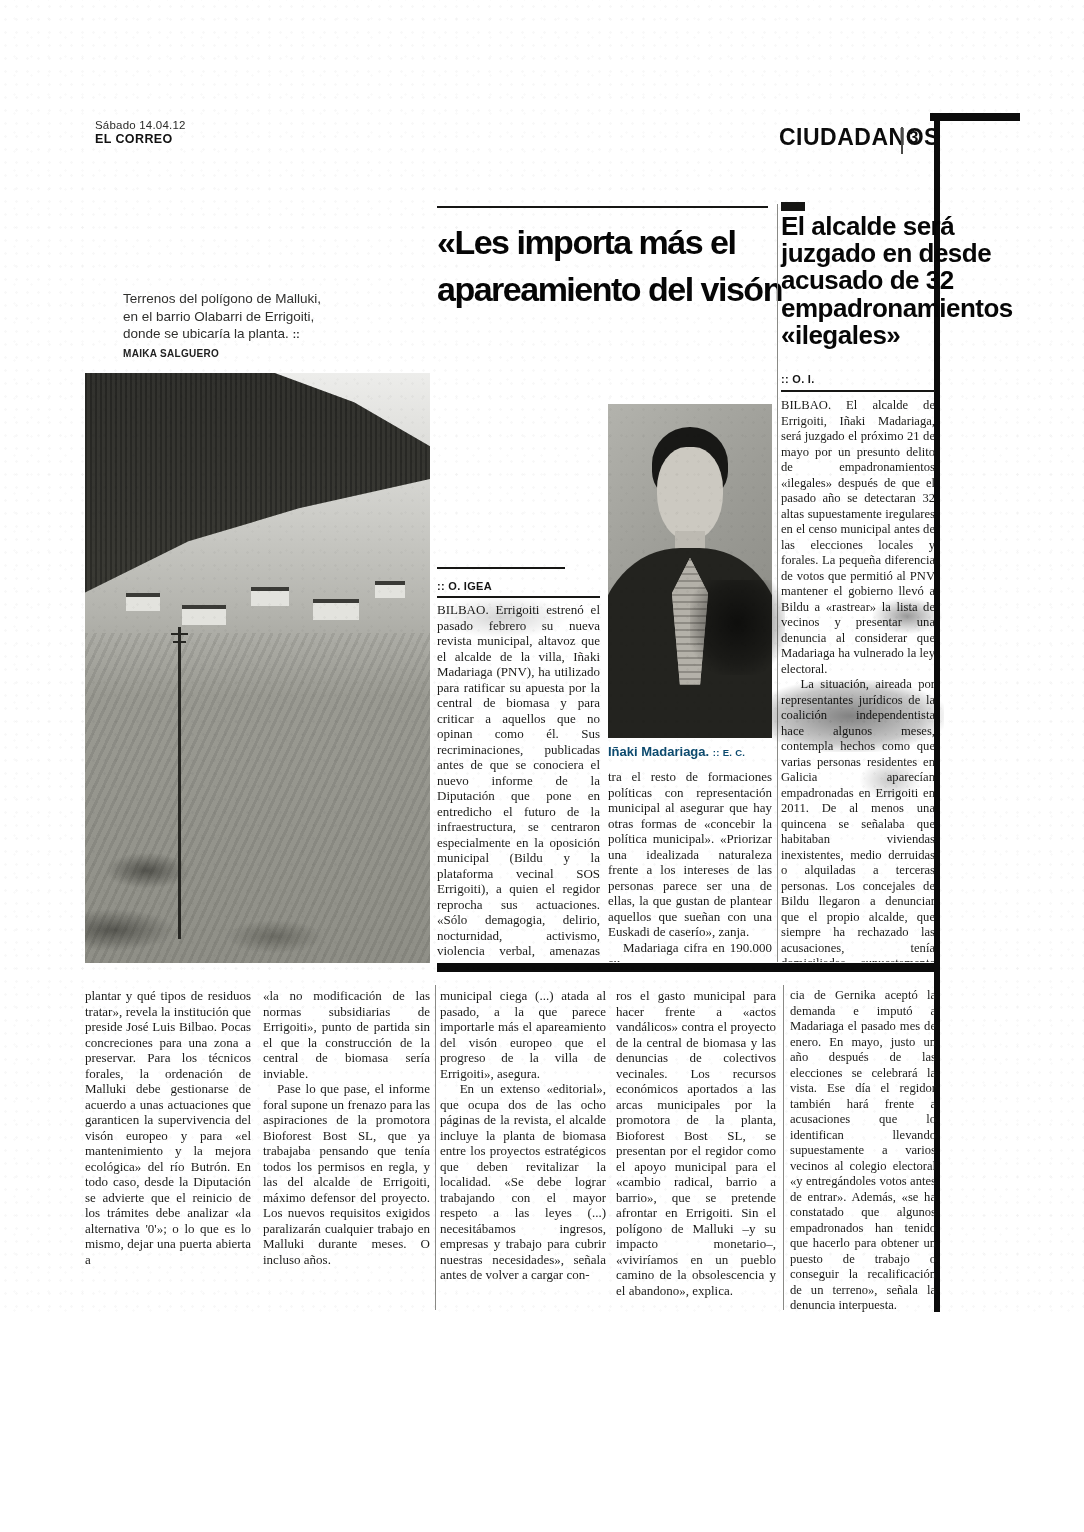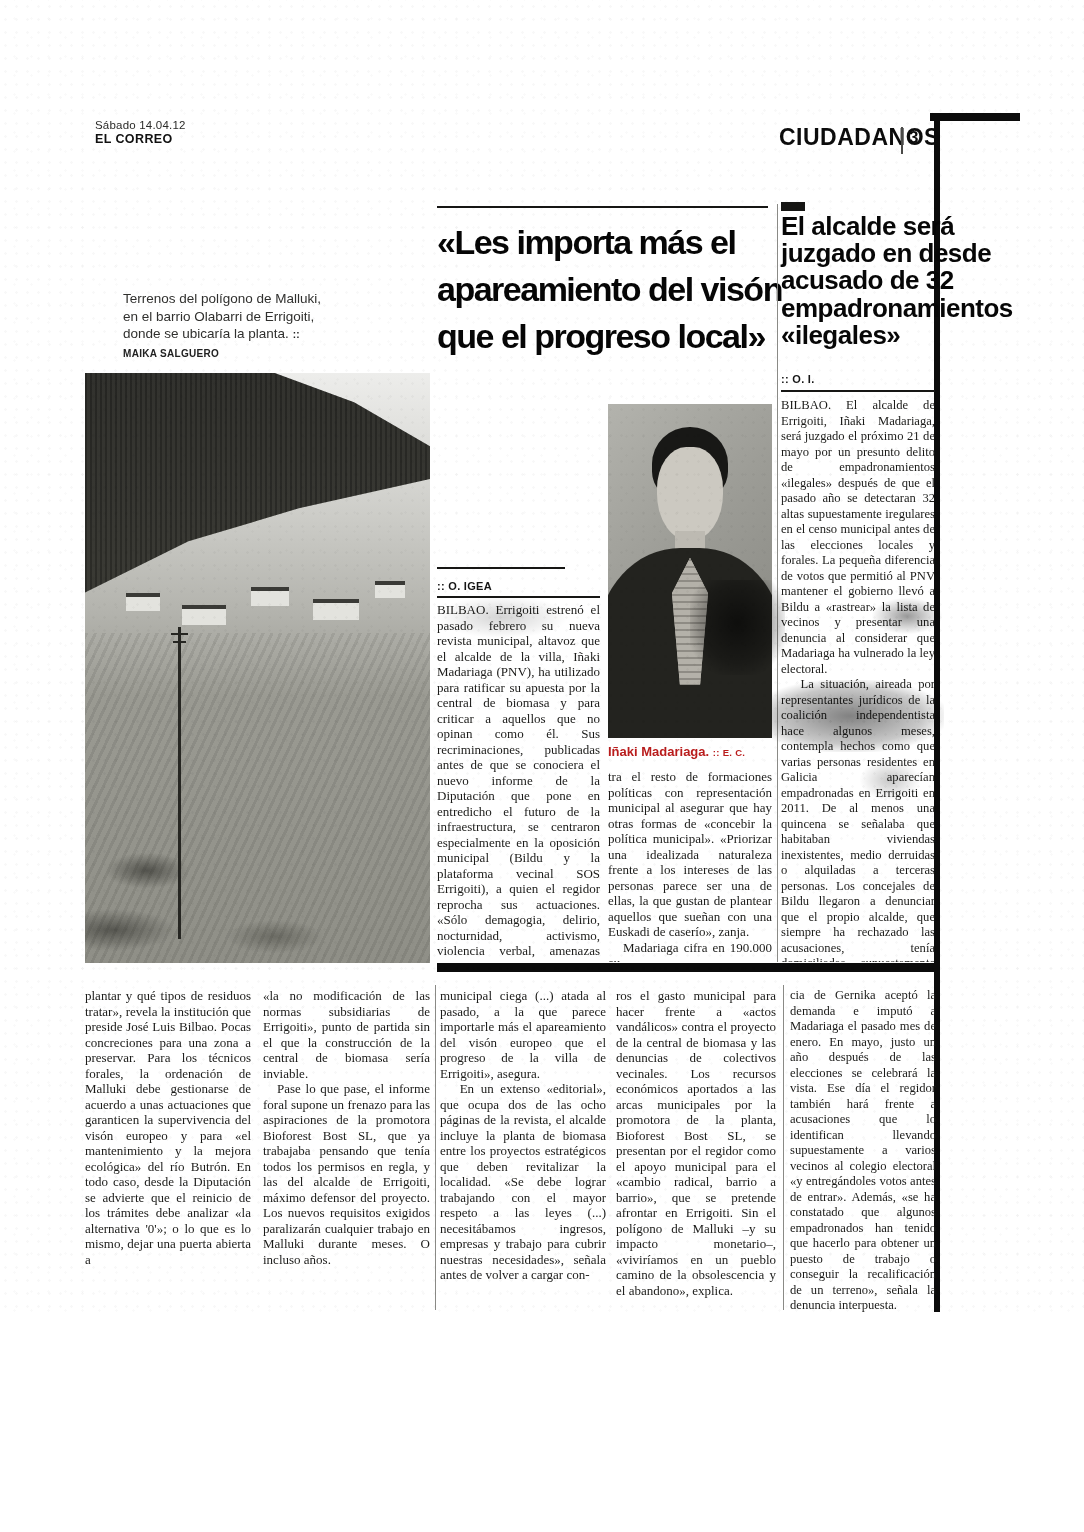--- a/index.html
+++ b/index.html
@@ -69,21 +69,21 @@
   
   .portrait{left:608px;top:404px;width:164px;height:334px;overflow:hidden;
             background:linear-gradient(135deg,#b3b3ad 0%,#9b9b95 45%,#82827c 100%);}
   .hair{position:absolute;left:27%;top:7%;width:46%;height:22%;border-radius:50% 50% 40% 40%;background:#181816;}
   .face{position:absolute;left:30%;top:13%;width:40%;height:28%;border-radius:46% 46% 52% 52%;background:#ccc9c1;}
   .neck{position:absolute;left:41%;top:38%;width:18%;height:8%;background:#bdbab2;}
   .jacket{position:absolute;left:-6%;top:43%;width:112%;height:60%;border-radius:45% 45% 0 0;background:#23231f;}
   .shirt{position:absolute;left:39%;top:46%;width:22%;height:38%;background:
          repeating-linear-gradient(0deg,#b4b1a9 0 5px,#8e8b84 5px 7px),
          #b4b1a9;clip-path:polygon(50% 0,100% 28%,78% 100%,22% 100%,0 28%);}
-  .pcaption{left:608px;top:744px;font-size:13px;font-weight:bold;color:#b91c1c;}
+  .pcaption{left:608px;top:744px;font-size:13px;font-weight:bold;color:#0c4a6e;}
   .pcredit{font-size:9.5px;font-weight:bold;letter-spacing:.3px;}
 
   
   .side-headline-line{font-weight:bold;font-size:26px;letter-spacing:-.5px;line-height:27.2px;
                       color:#070707;white-space:nowrap;}
   .vrule{background:#8a8a86;width:1px;}
 
   
   .smudge{pointer-events:none;}
   .sm1{left:772px;top:680px;width:172px;height:72px;
@@ -125,21 +125,20 @@
     <div class="house h4"></div>
     <div class="house h5"></div>
     <div class="hillshade"></div>
     <div class="pole"></div>
   </div>
 
   <div class="abs rule" style="left:437px;top:206px;width:331px;height:2px;"></div>
   <div class="abs" style="left:437px;top:219px;">
     <div class="headline-line">«Les importa más el</div>
     <div class="headline-line">apareamiento del visón</div>
-    <div class="headline-line">que el progreso local»</div>
   </div>
   <div class="abs rule" style="left:437px;top:567px;width:128px;height:2px;"></div>
   <div class="abs byline" style="left:437px;top:580px;">:: O. IGEA</div>
   <div class="abs rule" style="left:437px;top:596px;width:163px;height:1.5px;"></div>
   <div class="abs body-text" style="left:437px;top:602px;width:163px;height:360px;">BILBAO. Errigoiti estrenó el pasado febrero su nueva revista municipal, altavoz que el alcalde de la villa, Iñaki Madariaga (PNV), ha utilizado para ratificar su apuesta por la central de biomasa y para criticar a aquellos que no opinan como él. Sus recriminaciones, publicadas antes de que se conociera el nuevo informe de la Diputación que pone en entredicho el futuro de la infraestructura, se centraron especialmente en la oposición municipal (Bildu y la plataforma vecinal SOS Errigoiti), a quien el regidor reprocha sus actuaciones. «Sólo demagogia, delirio, nocturnidad, activismo, violencia verbal, amenazas latentes, denuncias que son derrotadas una y otra vez en el juzgado (...) Por desgracia, tenemos una oposición</div>
 
   <div class="abs portrait nosel">
     <div class="hair"></div>
     <div class="face"></div>
     <div class="neck"></div>

